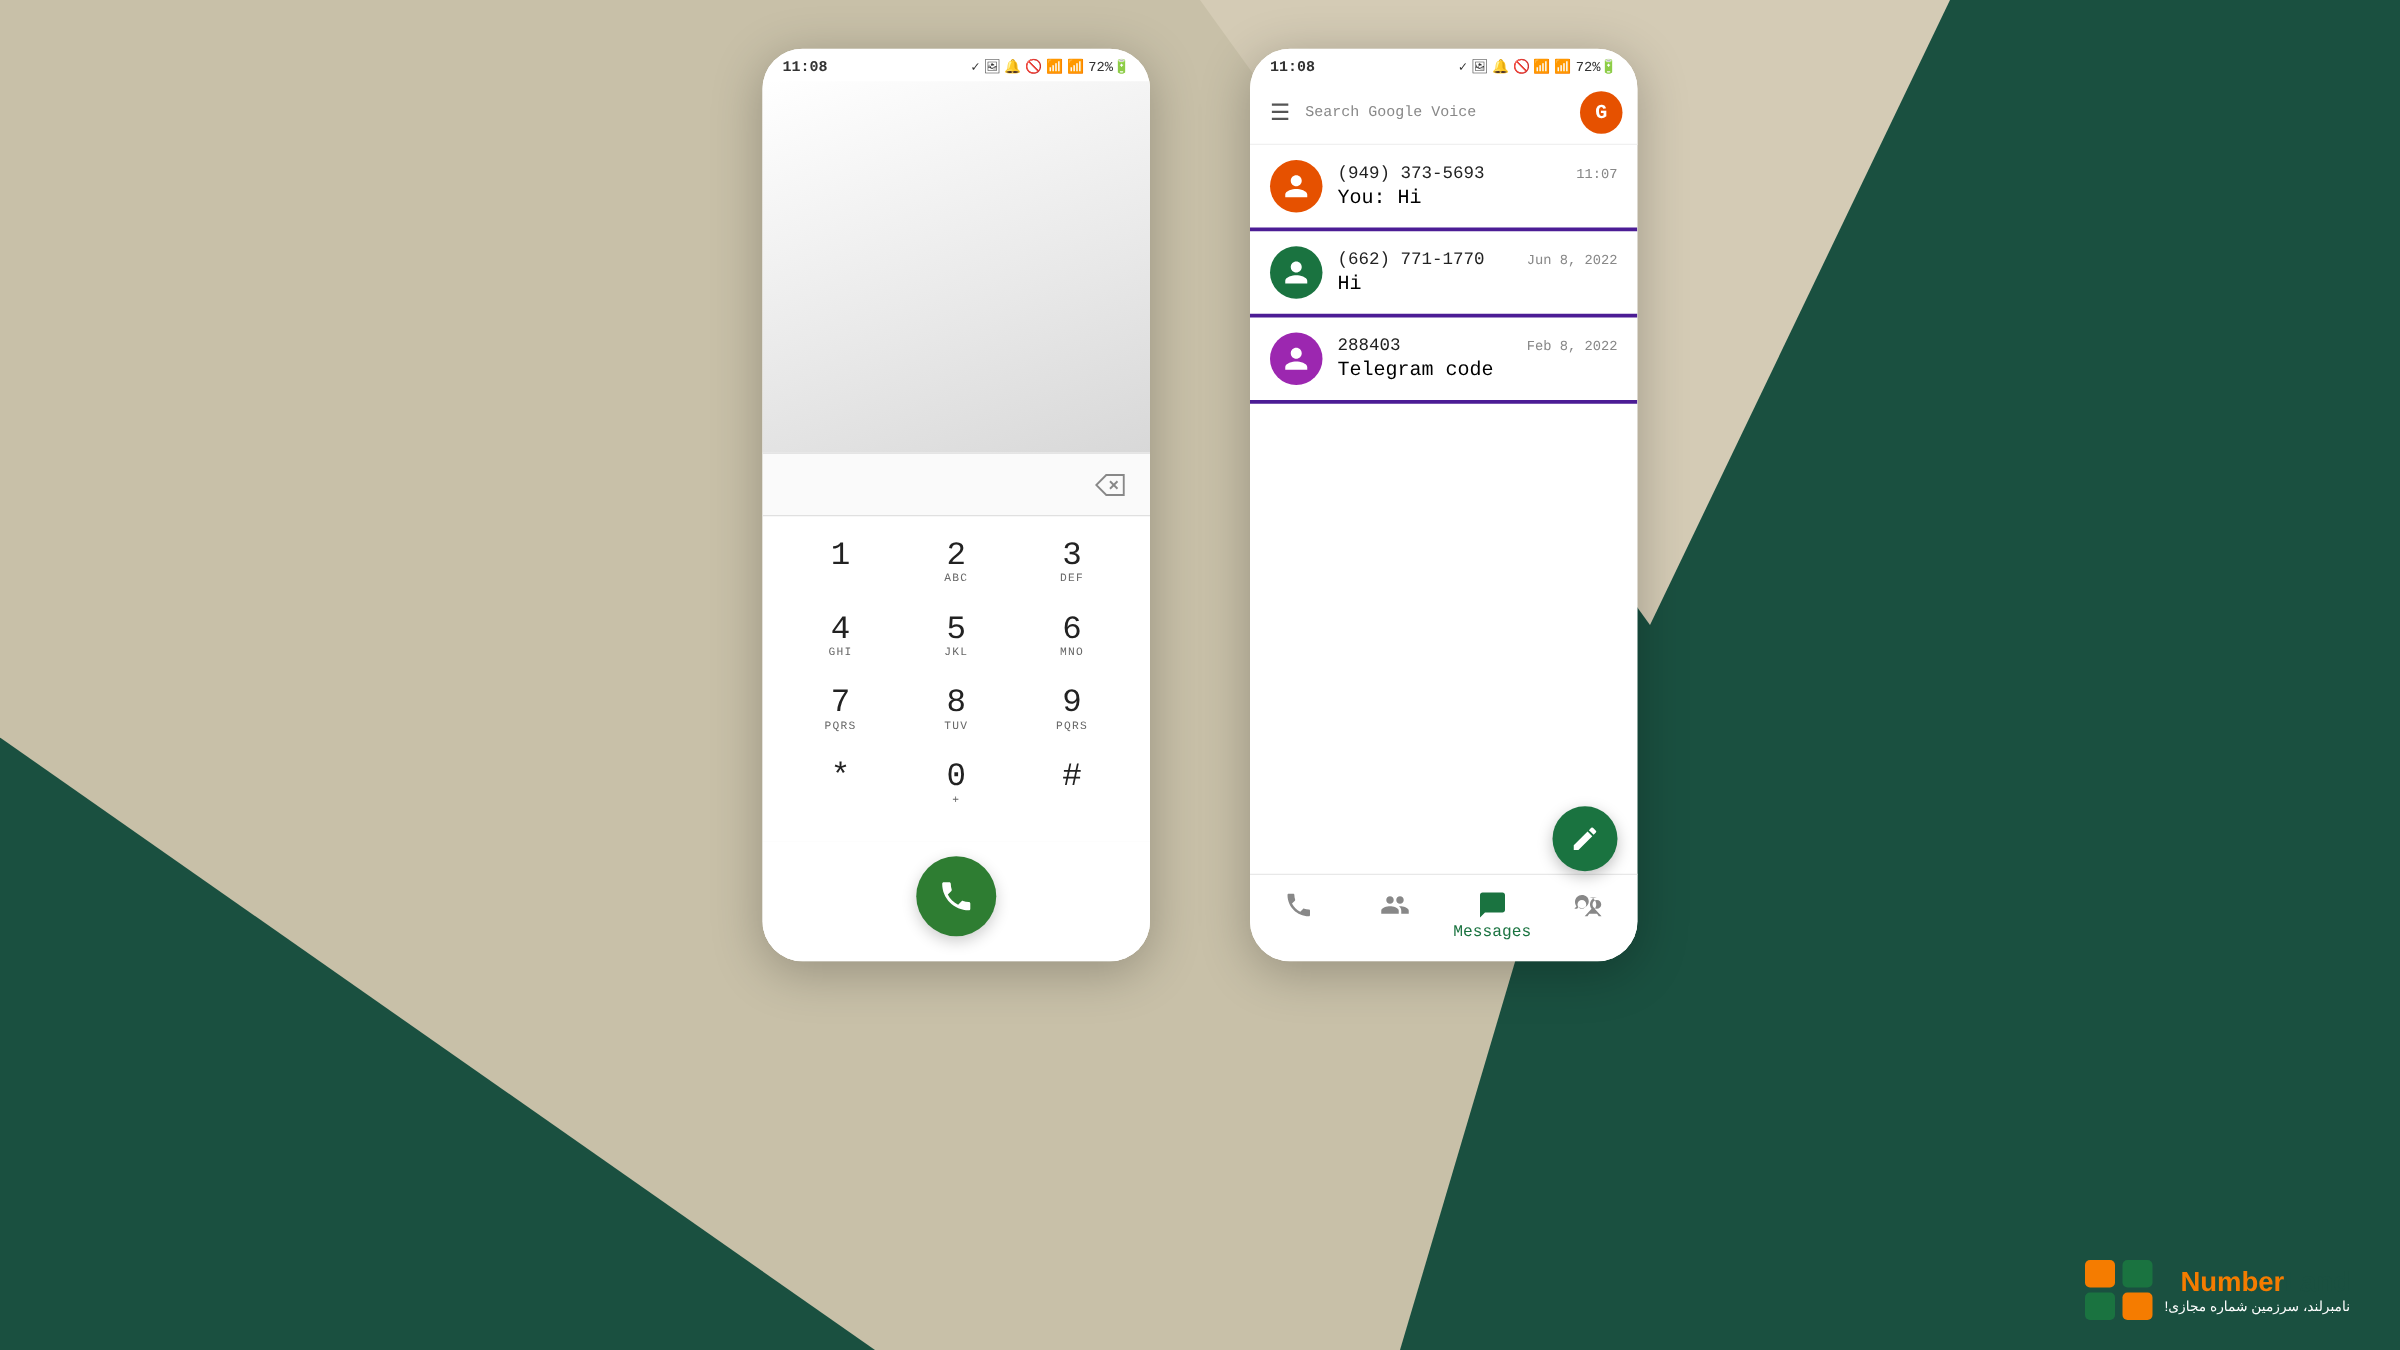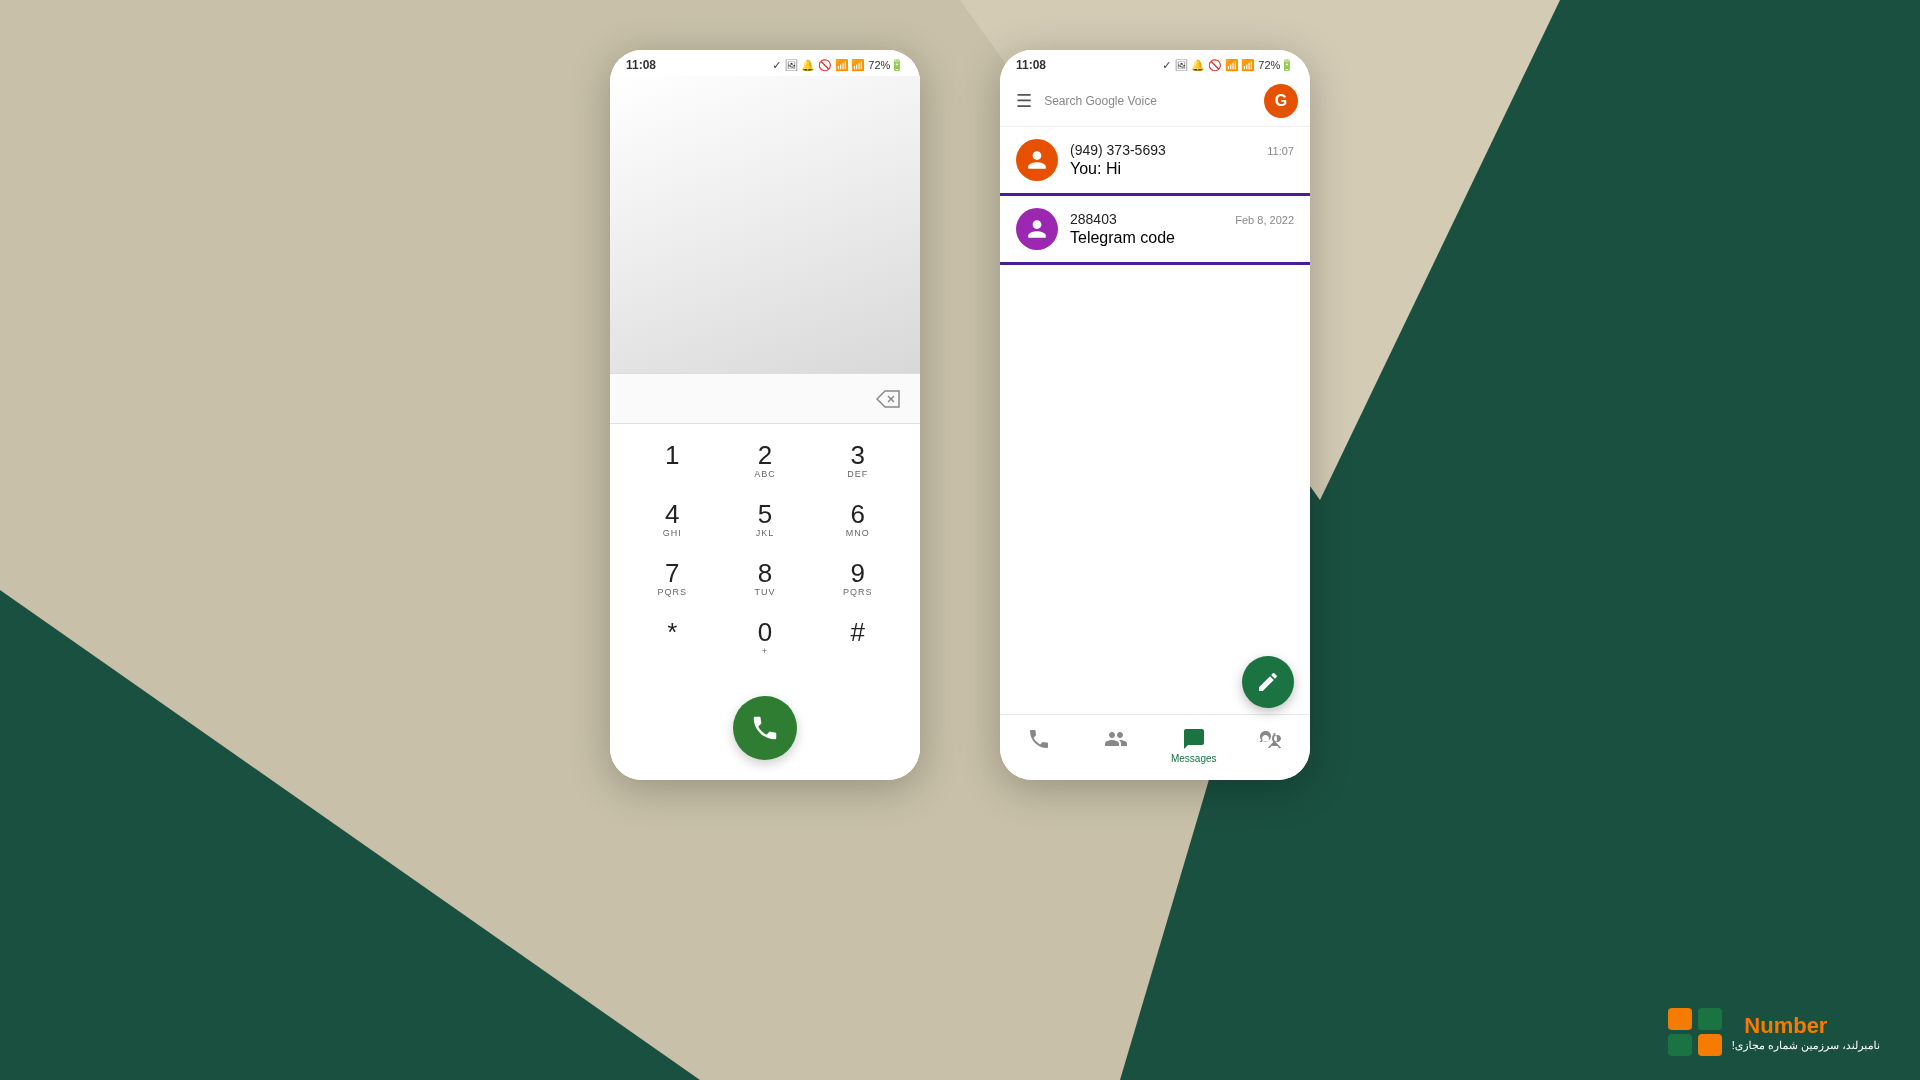--- a/index.html
+++ b/index.html
@@ -41,26 +41,27 @@
       left: 50%;
       width: 600px;
       height: 500px;
       background: #d4cbb5;
       clip-path: polygon(0 0, 100% 0, 60% 100%);
     }
 
     
     .phones-wrapper {
       position: absolute;
-      top: 50px;
+      top: 39px;
       left: 50%;
       transform: translateX(-50%);
       display: flex;
       gap: 80px;
       align-items: flex-start;
+      font-family: Liberation Mono, monospace;
     }
 
     .phone {
       width: 310px;
       background: #fff;
       border-radius: 32px;
       overflow: hidden;
       box-shadow: 0 8px 40px rgba(0,0,0,0.25);
       height: 730px;
       display: flex;
@@ -240,21 +241,21 @@
       flex: 1;
       display: flex;
       flex-direction: column;
       align-items: center;
       gap: 2px;
       cursor: pointer;
       padding: 4px 0;
     }
     .nav-icon { font-size: 22px; color: #888; }
     .nav-icon.active { color: #1a7340; }
-    .nav-label { font-size: 10px; color: #888; }
+    .nav-label { font-size: 13px; color: #888; }
     .nav-label.active { color: #1a7340; }
 
     
     .fab {
       position: absolute;
       bottom: 72px;
       right: 16px;
       width: 52px;
       height: 52px;
       border-radius: 50%;
@@ -424,20 +425,34 @@
         <div class="conv-content">
           <div class="conv-header">
             <span class="conv-name">(949) 373-5693</span>
             <span class="conv-time">11:07</span>
           </div>
           <div class="conv-preview">You: Hi</div>
         </div>
       </div>
 
 
+      <div class="conv-item">
+        <div class="conv-avatar" style="background:#1a7340;">
+          <svg width="22" height="22" viewBox="0 0 24 24" fill="white">
+              <path d="M12 12c2.7 0 4.8-2.1 4.8-4.8S14.7 2.4 12 2.4 7.2 4.5 7.2 7.2 9.3 12 12 12zm0 2.4c-3.2 0-9.6 1.6-9.6 4.8v2.4h19.2v-2.4c0-3.2-6.4-4.8-9.6-4.8z"></path>
+            </svg>
+        </div>
+        <div class="conv-content">
+          <div class="conv-header">
+            <span class="conv-name">(662) 771-1770</span>
+            <span class="conv-time">Jun 8, 2022</span>
+          </div>
+          <div class="conv-preview">Hi</div>
+        </div>
+      </div>
 
       <div class="conv-item">
         <div class="conv-avatar" style="background:#9c27b0;">
           <svg width="22" height="22" viewBox="0 0 24 24" fill="white">
               <path d="M12 12c2.7 0 4.8-2.1 4.8-4.8S14.7 2.4 12 2.4 7.2 4.5 7.2 7.2 9.3 12 12 12zm0 2.4c-3.2 0-9.6 1.6-9.6 4.8v2.4h19.2v-2.4c0-3.2-6.4-4.8-9.6-4.8z"></path>
             </svg>
         </div>
         <div class="conv-content">
           <div class="conv-header">
             <span class="conv-name">288403</span>

